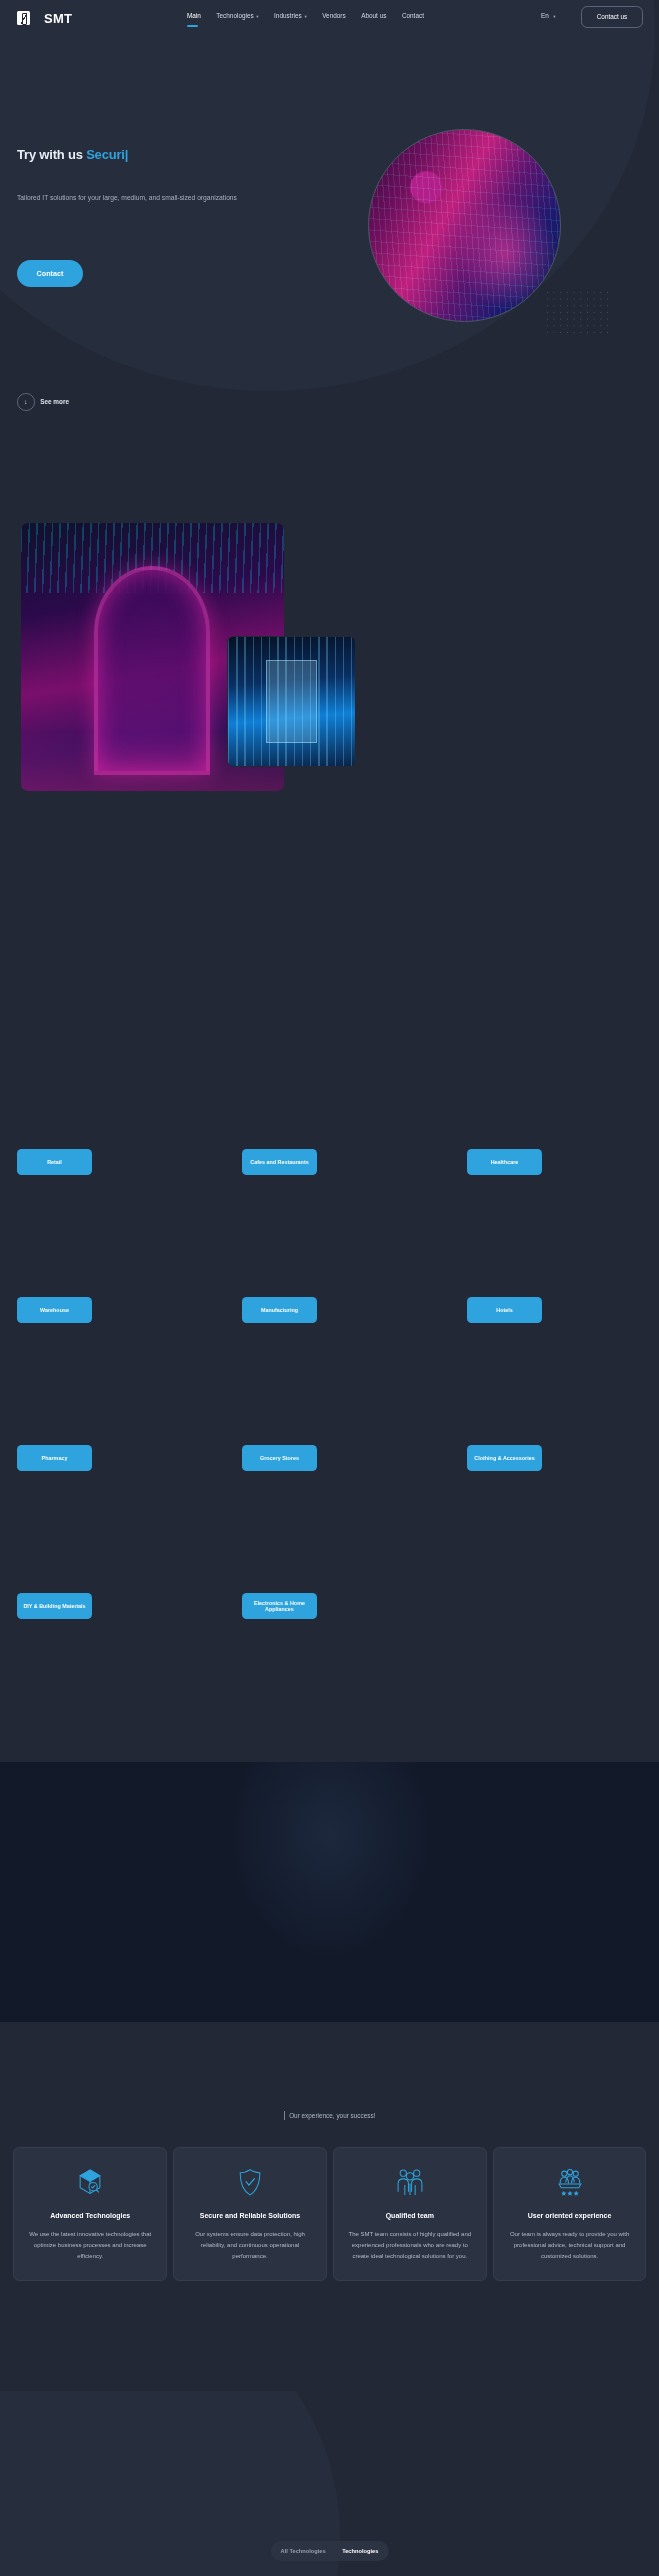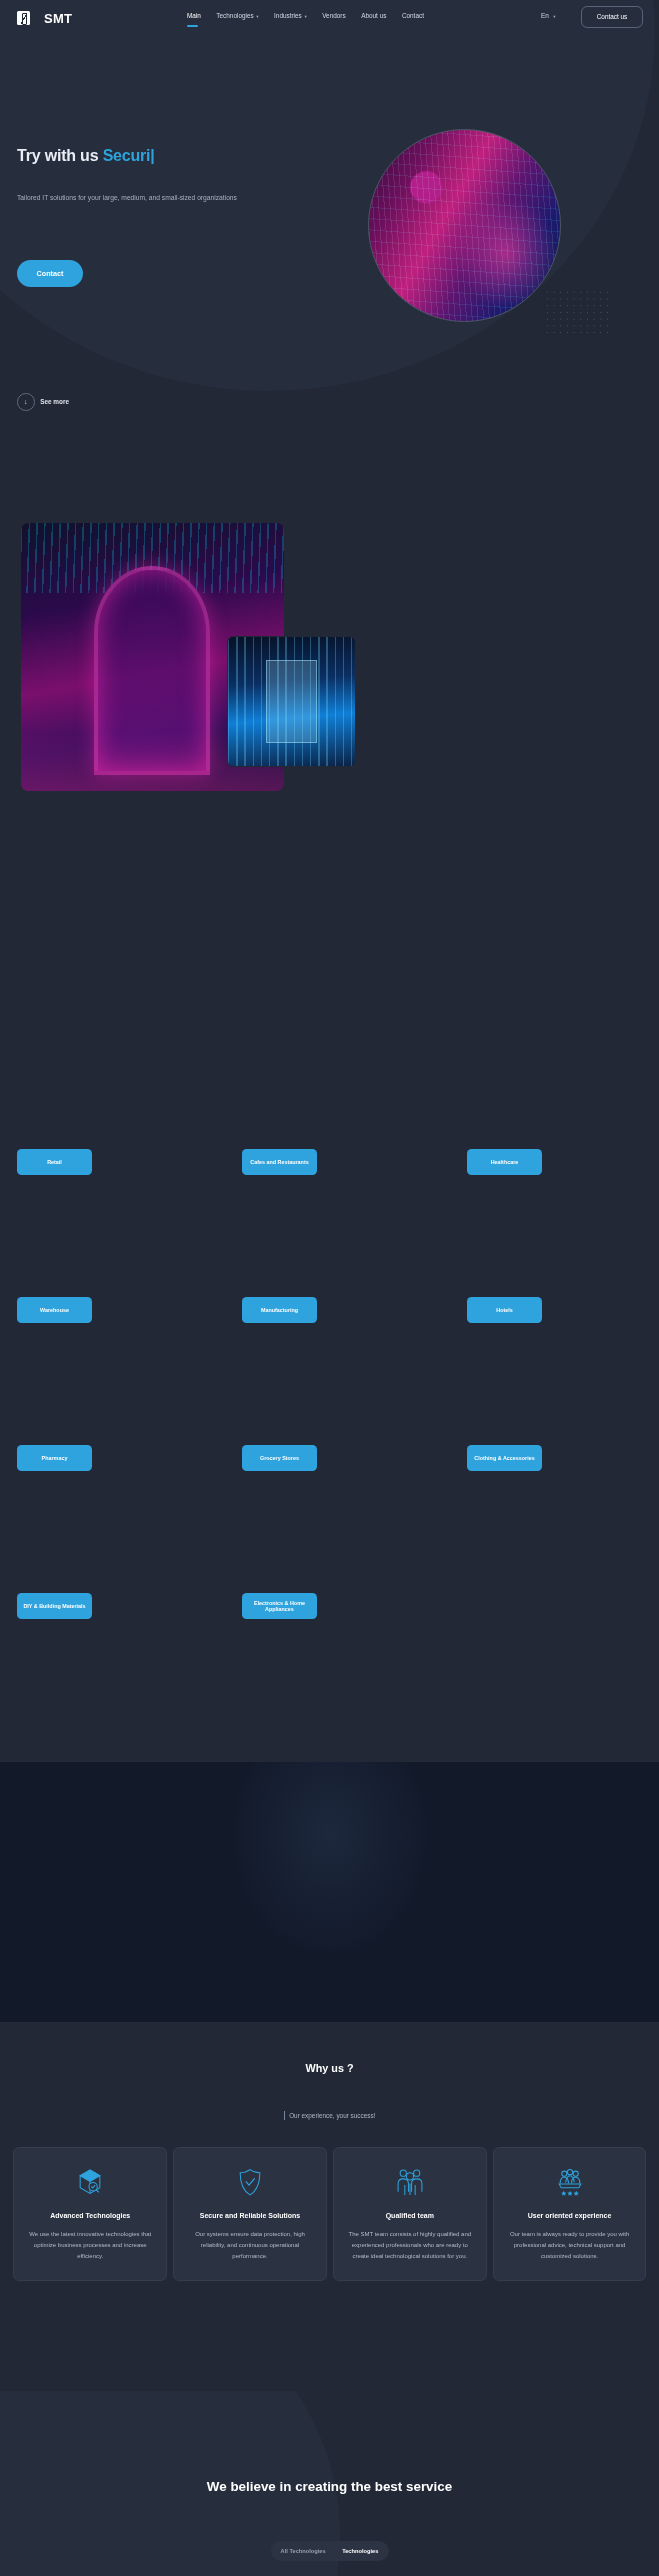--- a/index.html
+++ b/index.html
@@ -43,21 +43,21 @@
   }
   .caret{ display:inline-block; margin-left:2.6px; font-size:4.6px; color:#9aa5b5; }
   .lang{ position:absolute; left:541px; top:12.4px; color:#d4dae4; font-size:6.4px; cursor:pointer;}
   .contact-us{
     position:absolute; left:581px; top:6.2px; width:62px; height:21.6px;
     border:0.5px solid #5a6478; border-radius:6.2px; color:#fff; font-size:6.4px;
     display:flex; align-items:center; justify-content:center; cursor:pointer; background:transparent;
   }
 
   
-  .hero-title{ position:absolute; left:17px; top:147px; font-size:16px; font-weight:700; letter-spacing:-0.2px;}
+  .hero-title{ position:absolute; left:17px; top:147px; font-size:13px; font-weight:700; letter-spacing:-0.2px;}
   .hero-title .accent{ color:#2ea3dd; }
   .hero-sub{ position:absolute; left:17px; top:191px; width:242px; font-size:6.7px; line-height:2.05; color:#a8b2c0; }
   .btn-pill{
     display:inline-flex;align-items:center;justify-content:center;
     background:#2ea3dd;color:#fff;border:none;border-radius:20.6px;font-weight:700;cursor:pointer;
   }
   .hero-contact{ position:absolute; left:17px; top:260px; width:66px; height:27px; font-size:7.2px; }
   .see-more-scroll{ position:absolute; left:17px; top:393px; display:flex; align-items:center; gap:5.7px; cursor:pointer;}
   .circle-arrow{
     width:17.5px;height:17.5px;border-radius:50%;border:0.5px solid #5e6878;display:flex;align-items:center;justify-content:center;
@@ -236,21 +236,20 @@
 
     <div class="ind-btn" style="left:17px;top:444px;">DIY &amp; Building Materials</div>
     <div class="ind-btn" style="left:242px;top:444px;">Electronics &amp; Home Appliances</div>
   </div>
 
   <div class="darkband">
     <div class="blob"></div>
   </div>
 
   <div class="whyus">
-    <div class="why-title">Why us ?</div>
     <div class="why-sub"><span class="bar"></span><span>Our experience, your success!</span></div>
 
     <div class="why-cards">
 
       <div class="why-card">
         <div class="why-ico">
           <svg width="28" height="29" viewBox="0 0 54 56" fill="none" stroke="#2ea3dd" stroke-width="2">
             <path d="M27 4 L46 15 L46 38 L27 49 L8 38 L8 15 Z" fill="none"></path>
             <path d="M27 4 L46 15 L27 26 L8 15 Z" fill="#2ea3dd" stroke="#2ea3dd"></path>
             <path d="M27 26 L27 49"></path>
@@ -308,21 +307,20 @@
         <div class="why-cb">Our team is always ready to provide you with professional advice, technical support and customized solutions.</div>
       </div>
 
     </div>
   </div>
 
   <div class="divider"></div>
 
   <div class="best">
     <div class="sweep"></div>
-    <div class="best-title">We believe in creating the best service</div>
 
     <div class="toggle">
       <div class="off">All Technologies</div>
       <div class="on">Technologies</div>
     </div>
 
   </div>
 
 </div>
 

